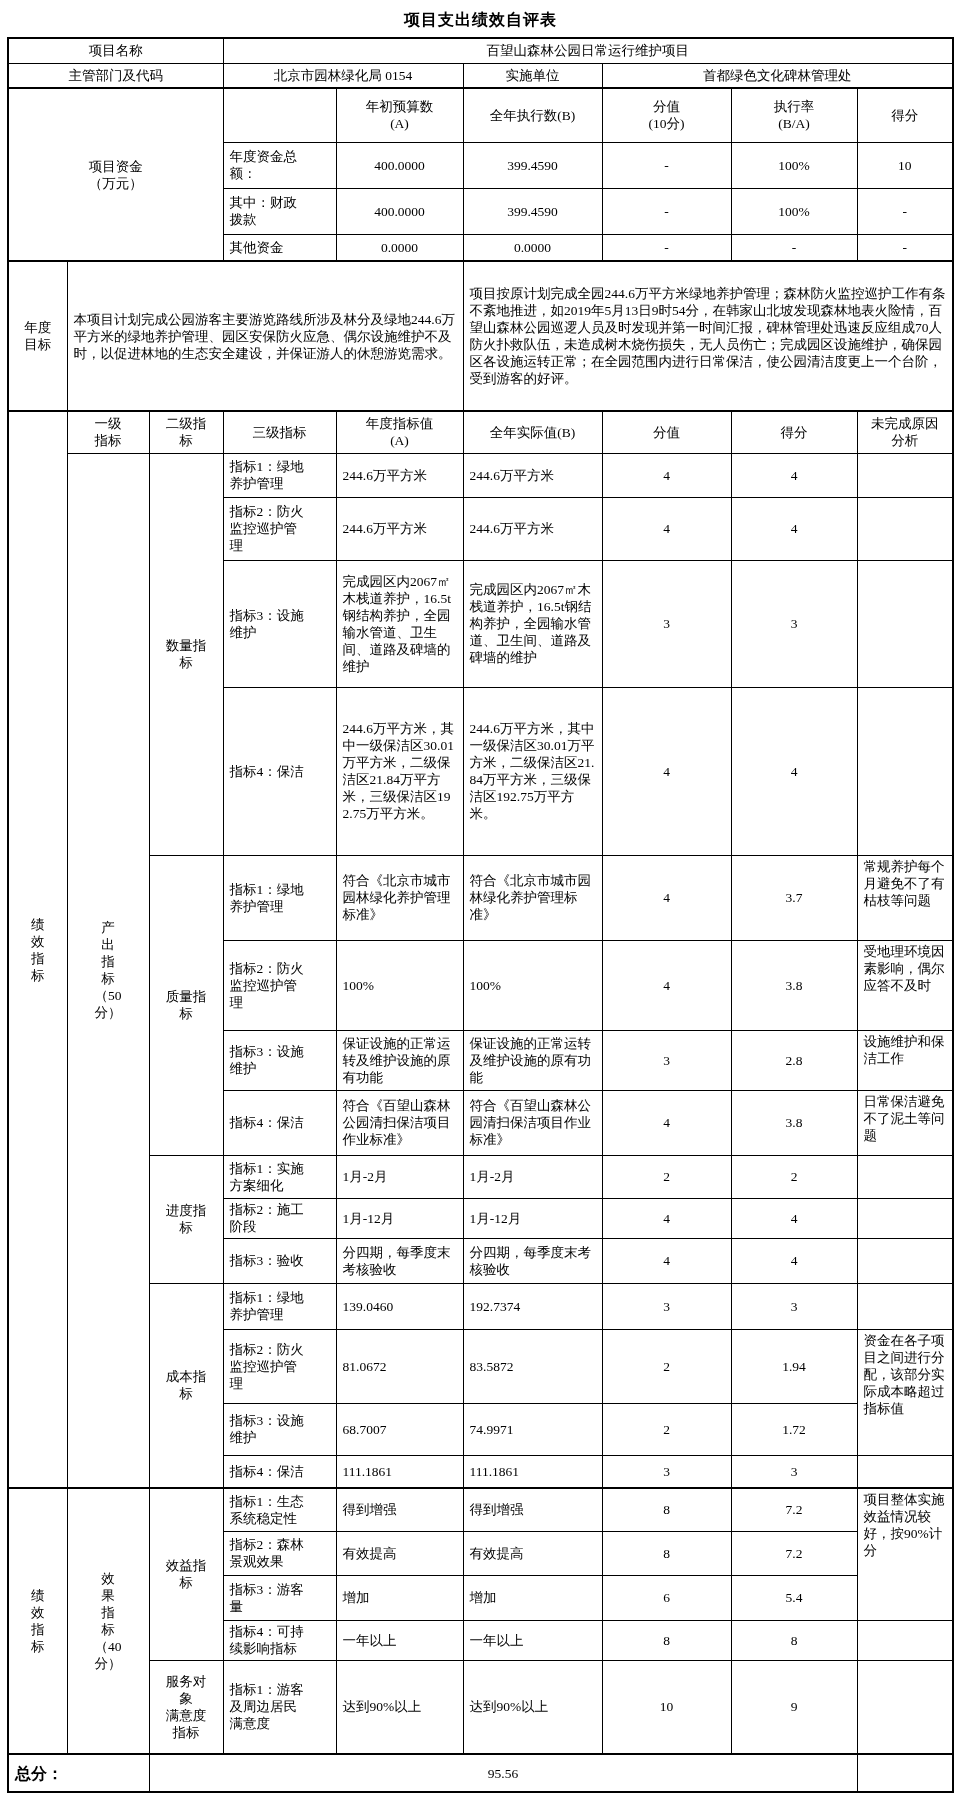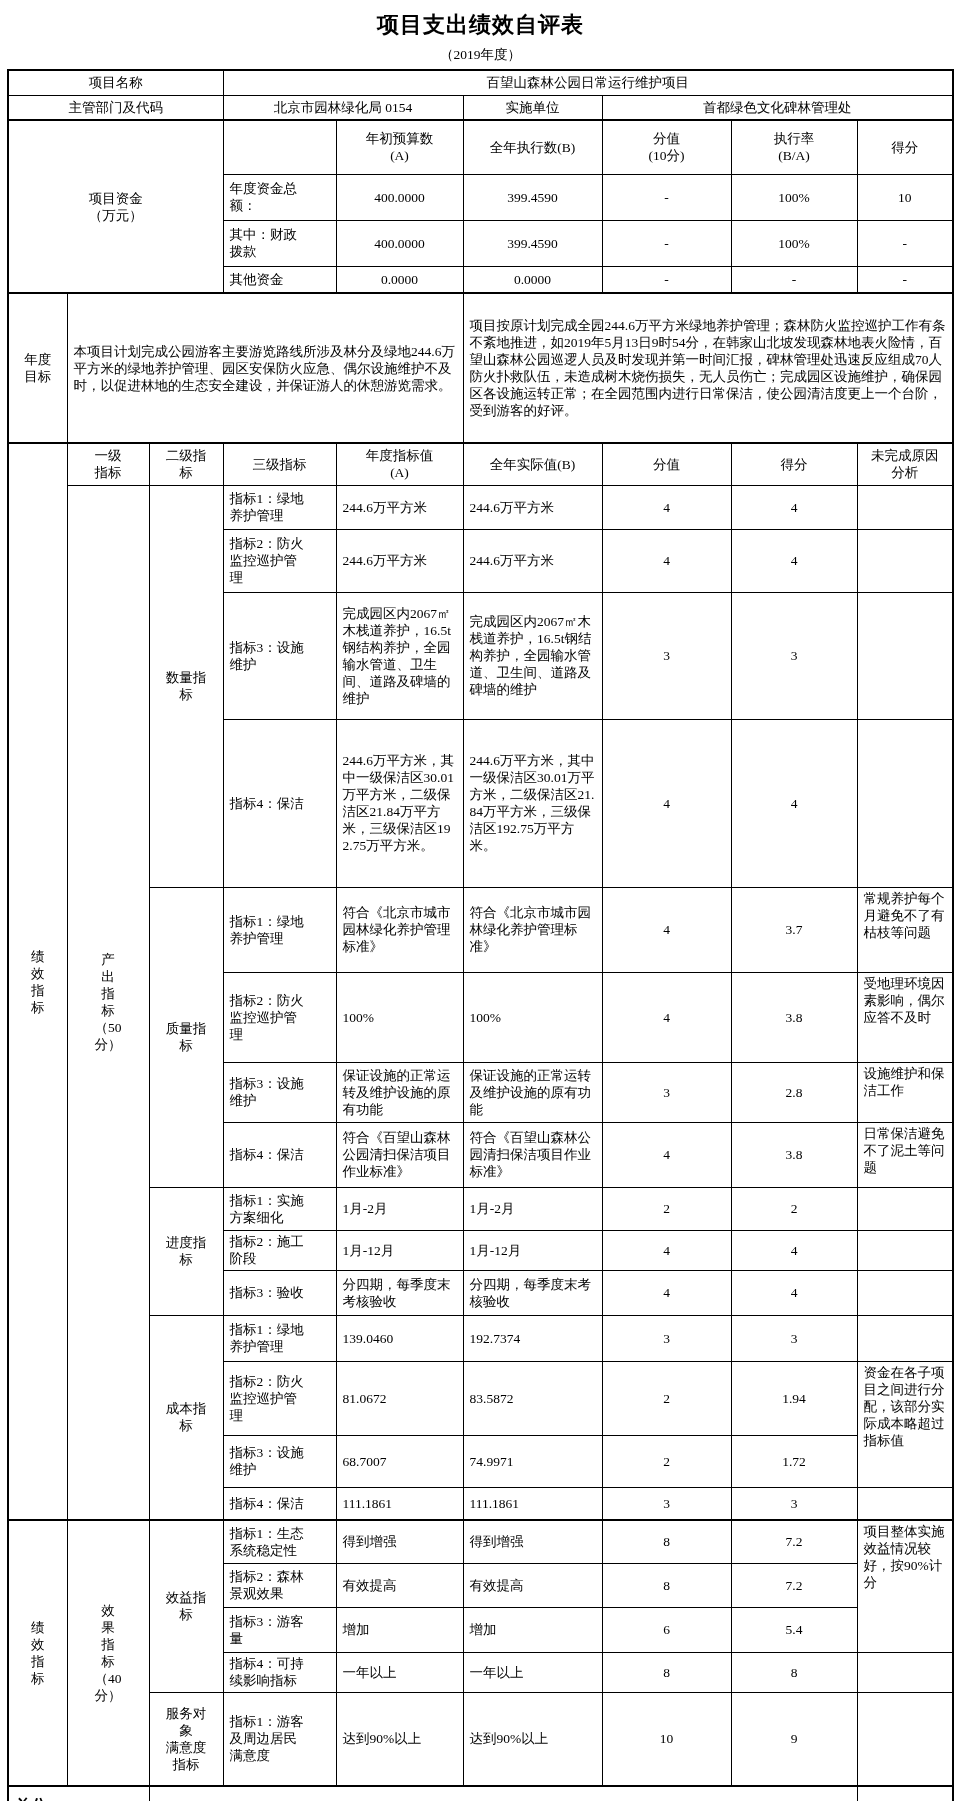--- a/index.html
+++ b/index.html
@@ -2,21 +2,21 @@
 <html><head>
 <meta charset="utf-8">
 <style>
   html,body { margin:0; padding:0; background:#fff; }
   body {
     width:961px;
     font-family:"Liberation Serif","DejaVu Serif",serif;
     color:#000;
   }
   .page { width:961px; padding-top:6px; }
-  .doc-title { text-align:center; font-size:22px; font-weight:bold; margin:4px 0 6px 0; letter-spacing:1px; }
+  .doc-title { text-align:center; font-size:16px; font-weight:bold; margin:4px 0 6px 0; letter-spacing:1px; }
   .doc-subtitle { text-align:center; font-size:13.5px; margin:0 0 5px 0; }
   table.eval {
     border-collapse:collapse;
     table-layout:fixed;
     width:945px;
     margin:0 auto;
     border:2px solid #000;
   }
   table.eval td {
     border:1px solid #000;
@@ -33,21 +33,20 @@
   .pre { white-space:pre-line; }
   .top { vertical-align:top !important; }
   .b { font-weight:bold; }
   .pad-lg { padding:2px 9px; }
 </style>
 </head>
 <body>
 
 <div class="page">
   <div class="doc-title">项目支出绩效自评表</div>
-  <div class="doc-subtitle">（2019年度）</div>
 
   <table class="eval">
     <colgroup>
       <col style="width:59px">
         <col style="width:82px">
         <col style="width:74px">
       <col style="width:113px">
         <col style="width:127px">
         <col style="width:139px">
       <col style="width:129px">

